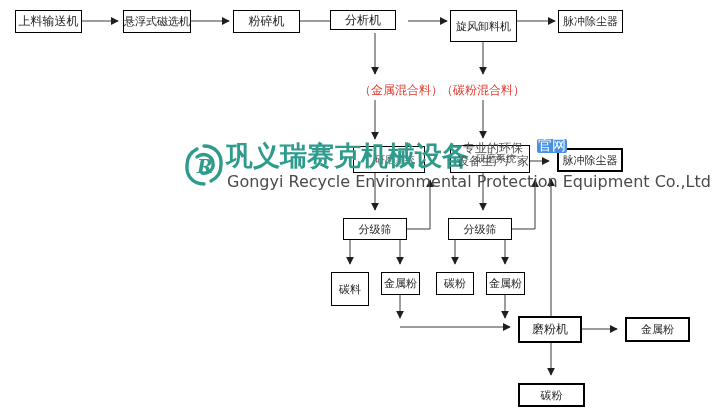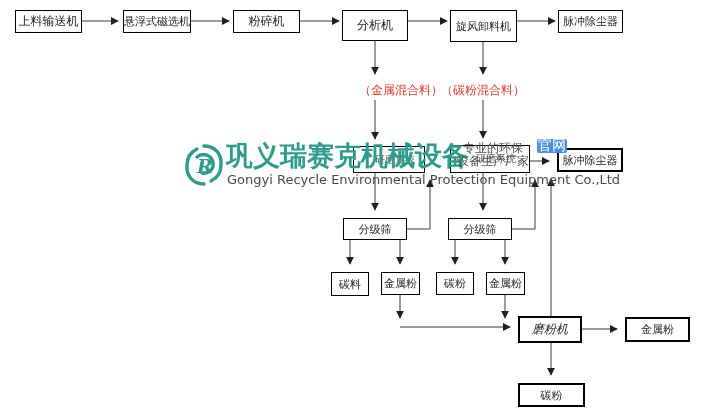--- a/index.html
+++ b/index.html
@@ -10,21 +10,21 @@
        display:flex;align-items:center;justify-content:center;font-size:12px;color:#1c1c1c;
        z-index:2;white-space:nowrap;}
   .bold{border-width:2px;}
   .f11{font-size:11px;}
   .f10{font-size:10px;color:#4a4a4a;margin-left:12px;}
   .stream-label{position:absolute;z-index:2;font-size:12px;color:#e03a2f;text-align:center;
                 white-space:nowrap;}
   #watermark{position:absolute;left:0;top:0;width:718px;height:416px;z-index:4;pointer-events:none;}
   .wm-title{position:absolute;left:226px;top:141px;font-size:27px;font-weight:bold;color:#2E9B8C;
             letter-spacing:0px;white-space:nowrap;line-height:1.1;}
-  .wm-sub{position:absolute;left:227px;top:172px;font-size:13px;color:#4a4a4a;white-space:nowrap;}
+  .wm-sub{position:absolute;left:227px;top:172px;font-size:16px;color:#4a4a4a;white-space:nowrap;}
   .wm-slogan{position:absolute;left:450px;top:142px;width:86px;font-size:12px;line-height:13px;
              color:#4f4f4f;text-align:center;white-space:nowrap;}
   .wm-logo{position:absolute;left:183px;top:142px;}
   #badge{position:absolute;left:537px;top:139px;width:30px;height:14px;background:#4a90e2;
          color:#fff;font-size:14px;display:flex;align-items:center;justify-content:center;
          z-index:6;border-radius:2px;}
 </style>
 </head>
 <body>
 
@@ -76,21 +76,21 @@
 
   <div class="box" style="left:15px;top:10px;width:67px;height:23px;">
       <span>上料输送机</span>
     </div>
   <div class="box" style="left:123px;top:10px;width:68px;height:23px;">
       <span class="f11">悬浮式磁选机</span>
     </div>
   <div class="box" style="left:233px;top:10px;width:67px;height:23px;">
       <span>粉碎机</span>
     </div>
-  <div class="box" style="left:342px;top:10px;width:66px;height:31px;text-align:right;">
+  <div class="box" style="left:330px;top:10px;width:66px;height:20px;text-align:right;">
       <span>分析机</span>
     </div>
   <div class="box" style="left:450px;top:10px;width:67px;height:32px;">
       <span class="f11">旋风卸料机</span>
     </div>
   <div class="box" style="left:558px;top:10px;width:65px;height:23px;">
       <span class="f11">脉冲除尘器</span>
     </div>
 
   <div class="stream-label" style="left:342px;top:82px;width:90px;margin-left:14px;">（金属混合料）</div>
@@ -106,34 +106,34 @@
       <span class="f11">脉冲除尘器</span>
     </div>
 
   <div class="box" style="left:343px;top:218px;width:64px;height:22px;">
       <span class="f11">分级筛</span>
     </div>
   <div class="box" style="left:448px;top:218px;width:64px;height:22px;">
       <span class="f11">分级筛</span>
     </div>
 
-  <div class="box" style="left:331px;top:272px;width:38px;height:24px;">
+  <div class="box" style="left:331px;top:272px;width:38px;height:34px;">
       <span class="f11">碳料</span>
     </div>
   <div class="box" style="left:381px;top:272px;width:39px;height:23px;">
       <span class="f11">金属粉</span>
     </div>
   <div class="box" style="left:436px;top:272px;width:38px;height:23px;">
       <span class="f11">碳粉</span>
     </div>
   <div class="box" style="left:486px;top:272px;width:39px;height:23px;">
       <span class="f11">金属粉</span>
     </div>
 
-  <div class="box bold" style="left:518px;top:316px;width:64px;height:27px;font-style:italic;">
+  <div class="box bold" style="left:518px;top:316px;width:64px;height:27px;">
       <span>磨粉机</span>
     </div>
   <div class="box bold" style="left:625px;top:317px;width:65px;height:25px;">
       <span class="f11">金属粉</span>
     </div>
   <div class="box bold" style="left:518px;top:383px;width:67px;height:24px;">
       <span class="f11">碳粉</span>
     </div>
 
   <div id="watermark">

